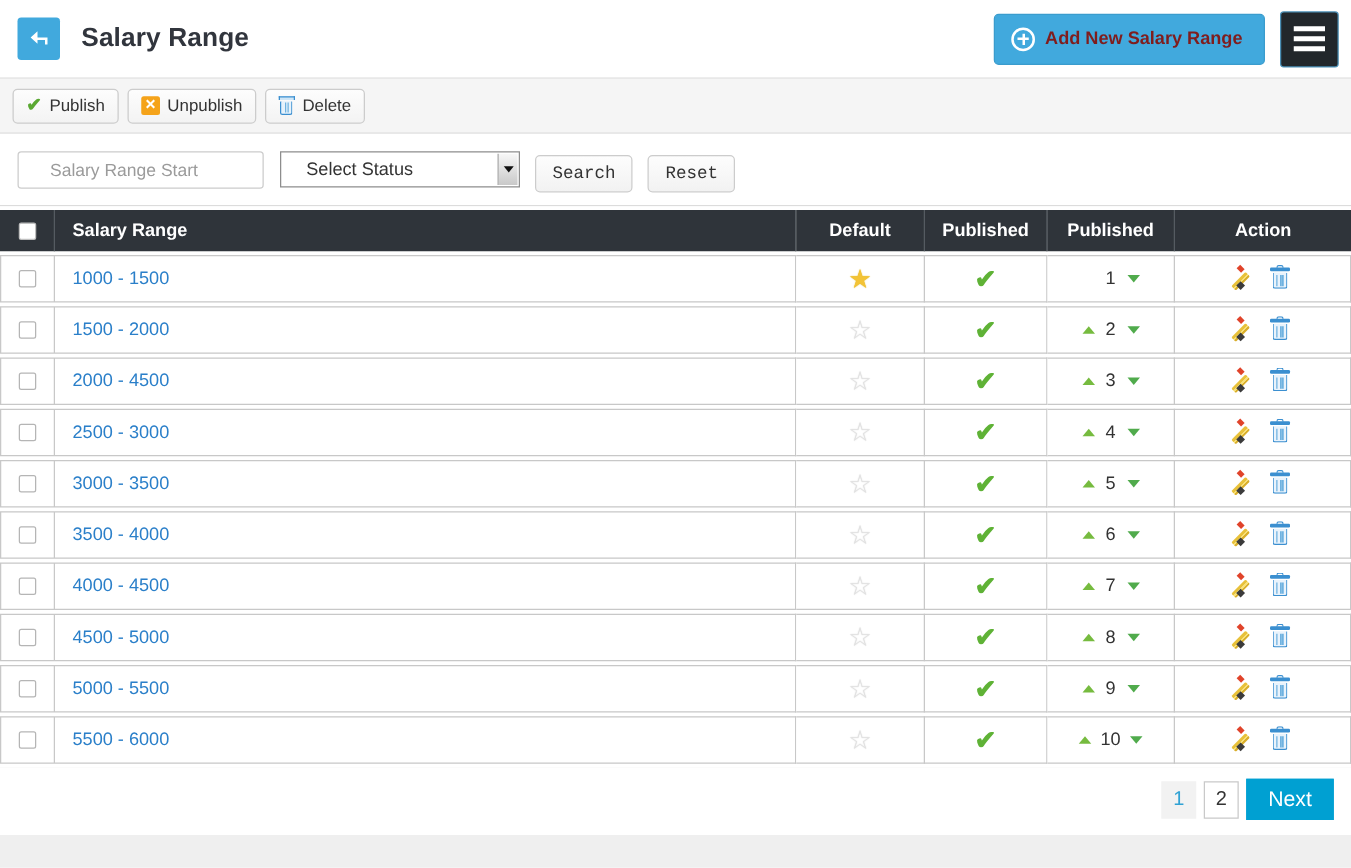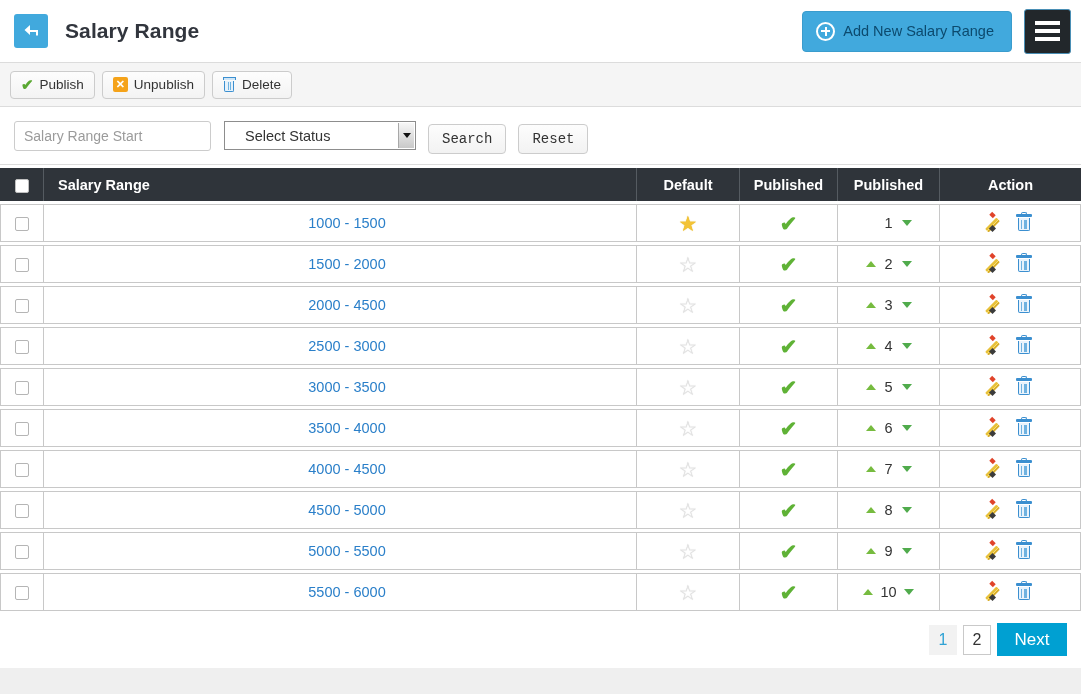--- a/index.html
+++ b/index.html
@@ -39,23 +39,23 @@
     color: #31353d;
     margin-left: 17px;
     letter-spacing: .1px;
     white-space: nowrap;
   }
   .header-spacer { flex: 1 1 auto; }
   .add-btn {
     background: #41a9dd;
     border: 1px solid #3a9ccd;
     border-radius: 4px;
-    color: #0c4a6e;
+    color: #7f1d1d;
     font-size: 14.5px;
-    font-weight: normal;
+    font-weight: bold;
     height: 41px;
     padding: 0 17px 0 13px;
     display: flex; align-items: center; gap: 8px;
     cursor: pointer;
     white-space: nowrap;
   }
   .add-btn .plus-circle {
     width: 19px; height: 19px;
     border: 2px solid #fff;
     border-radius: 50%;
@@ -136,21 +136,21 @@
     height: 58px;
     display: flex; align-items: center;
     padding: 0 14px;
     gap: 12px;
   }
   .filter-input {
     height: 30px;
     width: 197px;
     border: 1px solid #ccc;
     border-radius: 3px;
-    padding: 0 9px;
+    padding: 0 25px;
     font-size: 14px;
     font-family: "Liberation Sans", sans-serif;
     color: #555;
     background: #fff;
   }
   .filter-input::placeholder { color: #9b9b9b; }
   .filter-select {
     position: relative;
     height: 29px;
     width: 192px;
@@ -229,21 +229,21 @@
     height: 38px;
     font-size: 14.5px;
     text-align: center;
     padding: 0;
   }
   table.grid tbody td.col-check {
     border-left: 1px solid #c8c8c8;
     width: 44px;
   }
   table.grid tbody td.col-name {
-    text-align: center;
+    text-align: left;
     padding-left: 14px;
   }
   .range-link {
     color: #2a7fc9;
     text-decoration: none;
     cursor: pointer;
     font-size: 14.5px;
   }
   .row-checkbox {
     width: 14px; height: 14px;

